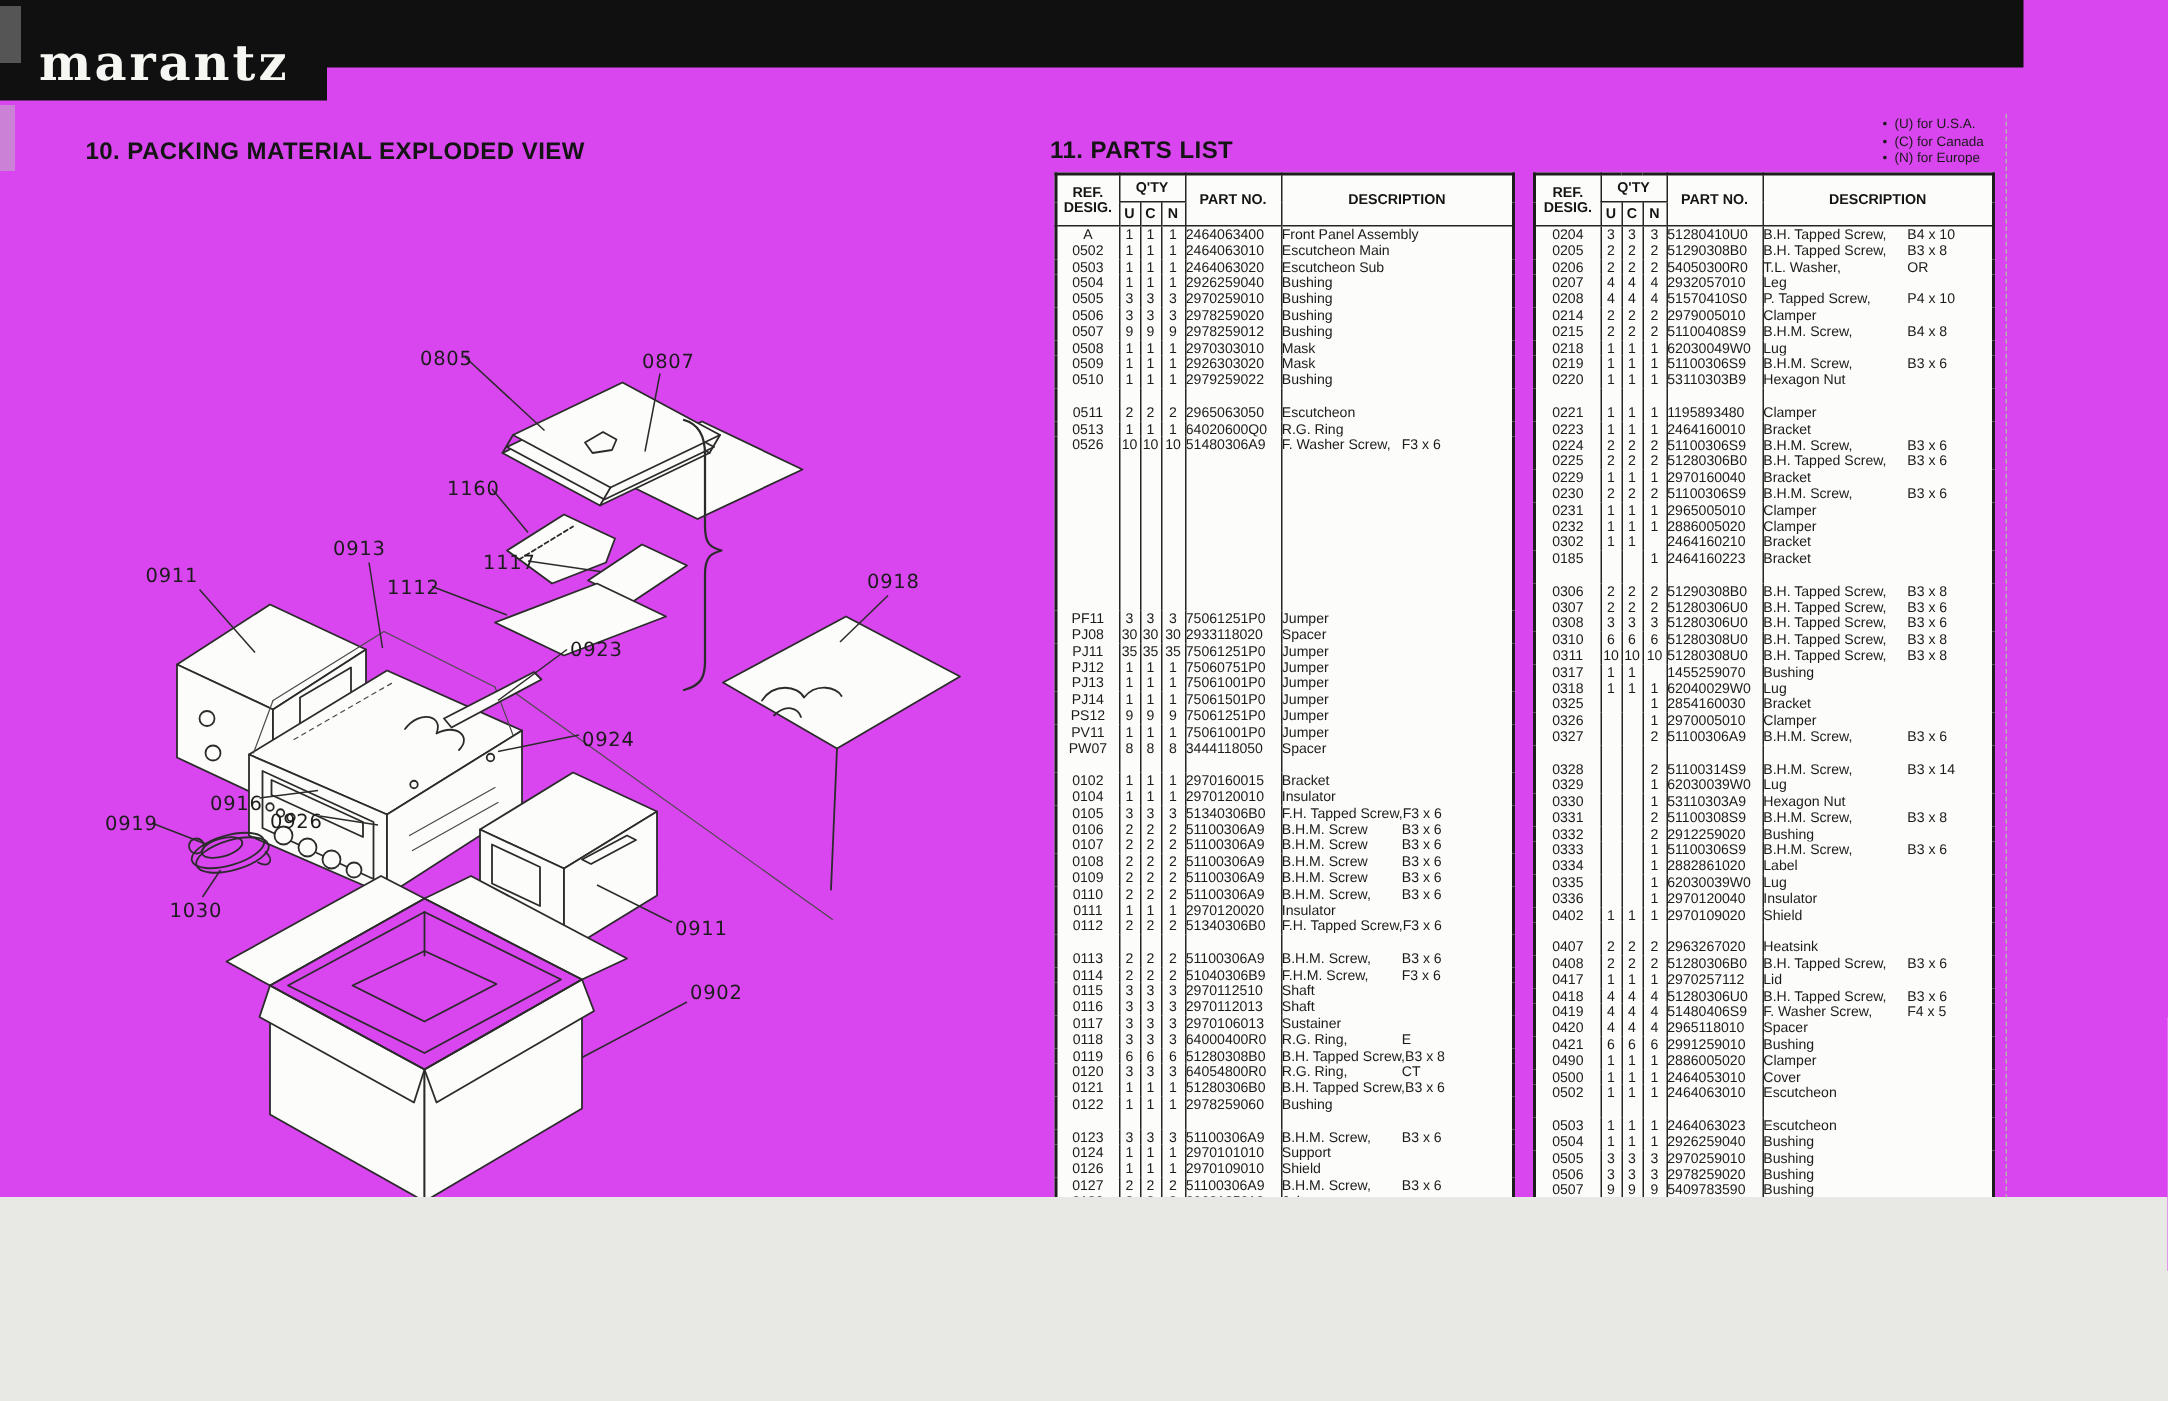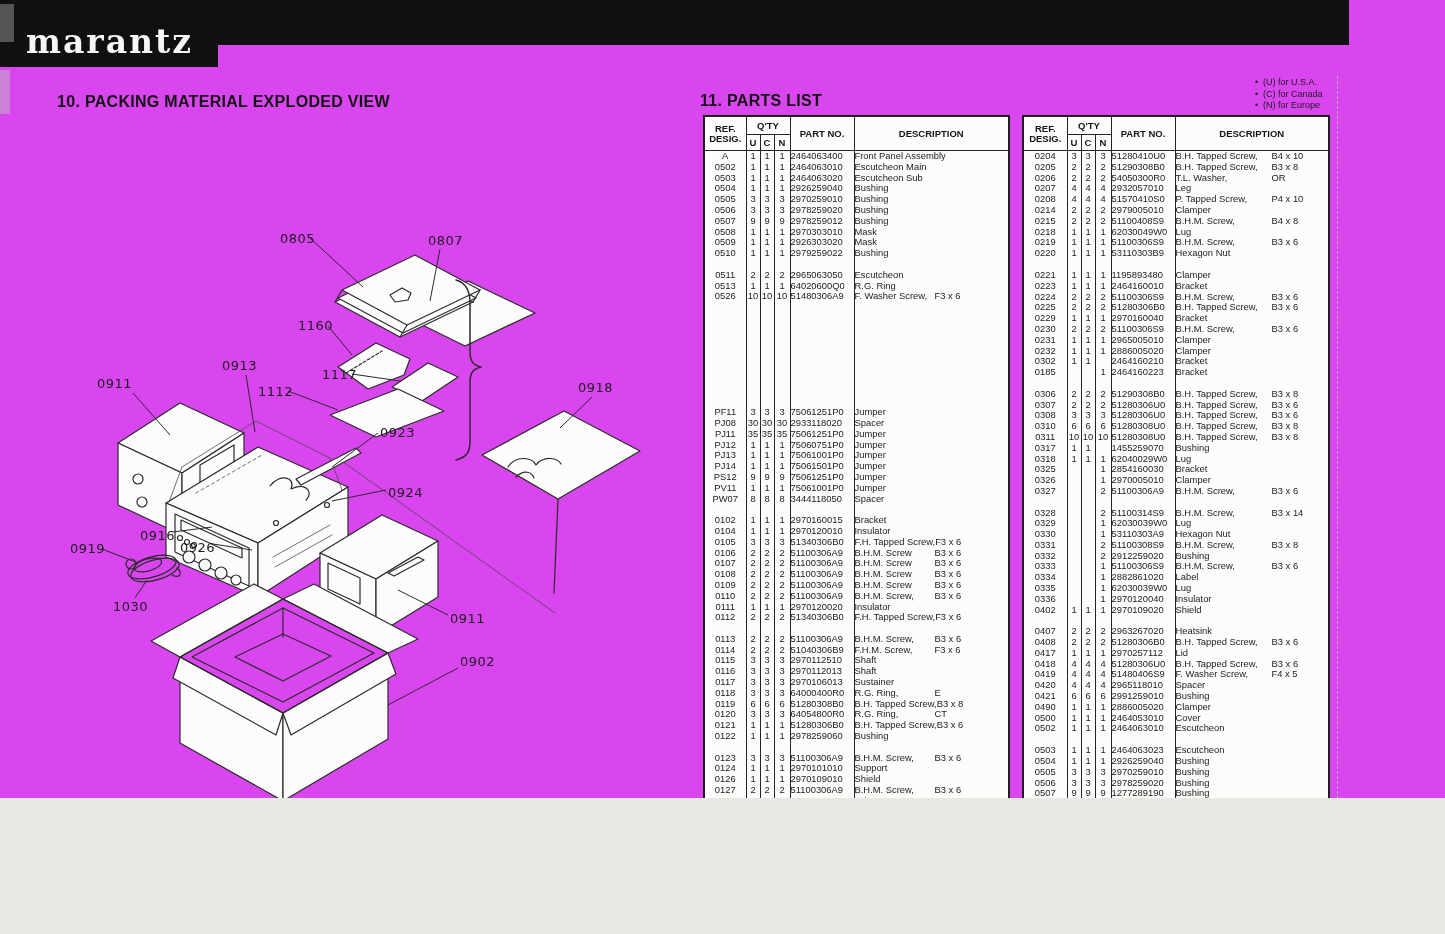--- a/index.html
+++ b/index.html
@@ -1154,21 +1154,21 @@
             <td class="c-c">3</td>
             <td class="c-n">3</td>
             <td class="c-part">2978259020</td>
             <td class="c-desc"><span class="dname">Bushing</span></td>
           </tr>
           <tr>
             <td class="c-ref">0507</td>
             <td class="c-u">9</td>
             <td class="c-c">9</td>
             <td class="c-n">9</td>
-            <td class="c-part">1277289190</td>
+            <td class="c-part">5409783590</td>
             <td class="c-desc"><span class="dname">Bushing</span></td>
           </tr>
           <tr>
             <td class="c-ref">0508</td>
             <td class="c-u">1</td>
             <td class="c-c">1</td>
             <td class="c-n">1</td>
             <td class="c-part">2970303010</td>
             <td class="c-desc"><span class="dname">Mask</span></td>
           </tr>

